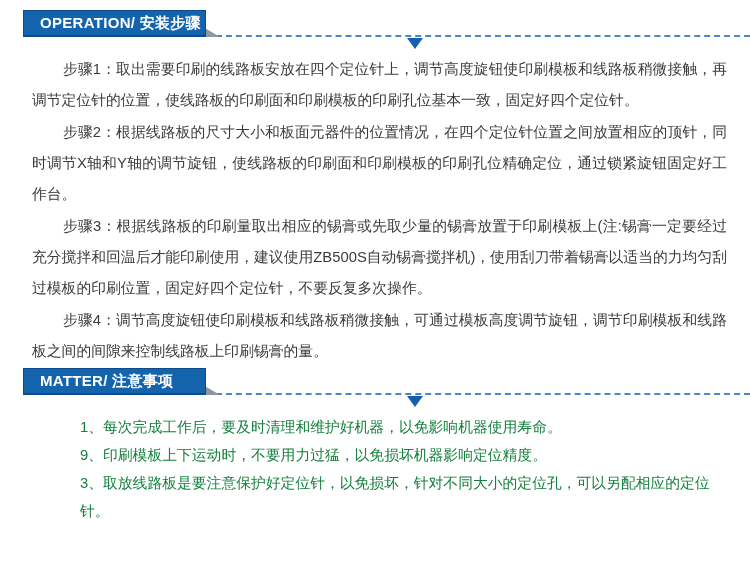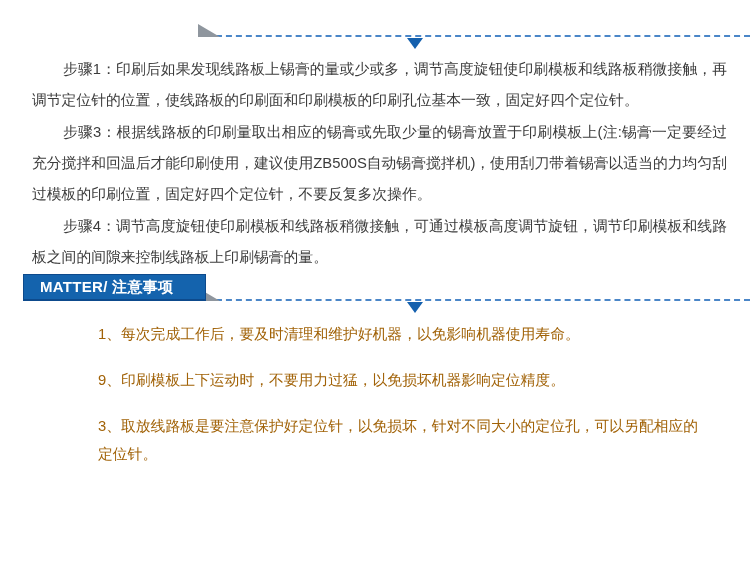--- a/index.html
+++ b/index.html
@@ -88,40 +88,44 @@
     color: #3b3b3b;
     text-align: justify;
     text-indent: 31px;
   }
 
   
   .notes {
     margin: 17px 23px 0 80px;
   }
   .notes p {
-    margin: 18px;
+    margin: 0;
     font-size: 14.8px;
     line-height: 28px;
-    color: #a16207;
+    color: #15803d;
     text-align: left;
   }
 </style>
 </head>
 <body>
 
 <div class="canvas">
 
   <div class="section-header first">
     <div class="fold"></div>
     <div class="dash-line"></div>
+    <div class="header-box">
+      <span>OPERATION/ 安装步骤</span>
+    </div>
     <div class="down-arrow"></div>
   </div>
 
   <div class="steps">
-    <p>步骤1：印刷后如果发现线路板上锡膏的量或少或多，调节高度旋钮使印刷模板和线路板稍微接触，再调节定位针的位置，使线路板的印刷面和印刷模板的印刷孔位基本一致，固定好四个定位针。</p>
+    <p>步骤1：取出需要印刷的线路板安放在四个定位针上，调节高度旋钮使印刷模板和线路板稍微接触，再调节定位针的位置，使线路板的印刷面和印刷模板的印刷孔位基本一致，固定好四个定位针。</p>
+    <p>步骤2：根据线路板的尺寸大小和板面元器件的位置情况，在四个定位针位置之间放置相应的顶针，同时调节X轴和Y轴的调节旋钮，使线路板的印刷面和印刷模板的印刷孔位精确定位，通过锁紧旋钮固定好工作台。</p>
     <p>步骤3：根据线路板的印刷量取出相应的锡膏或先取少量的锡膏放置于印刷模板上(注:锡膏一定要经过充分搅拌和回温后才能印刷使用，建议使用ZB500S自动锡膏搅拌机)，使用刮刀带着锡膏以适当的力均匀刮过模板的印刷位置，固定好四个定位针，不要反复多次操作。</p>
     <p>步骤4：调节高度旋钮使印刷模板和线路板稍微接触，可通过模板高度调节旋钮，调节印刷模板和线路板之间的间隙来控制线路板上印刷锡膏的量。</p>
   </div>
 
   <div class="section-header second">
     <div class="fold"></div>
     <div class="dash-line"></div>
     <div class="header-box">
       <span>MATTER/ 注意事项</span>
     </div>

